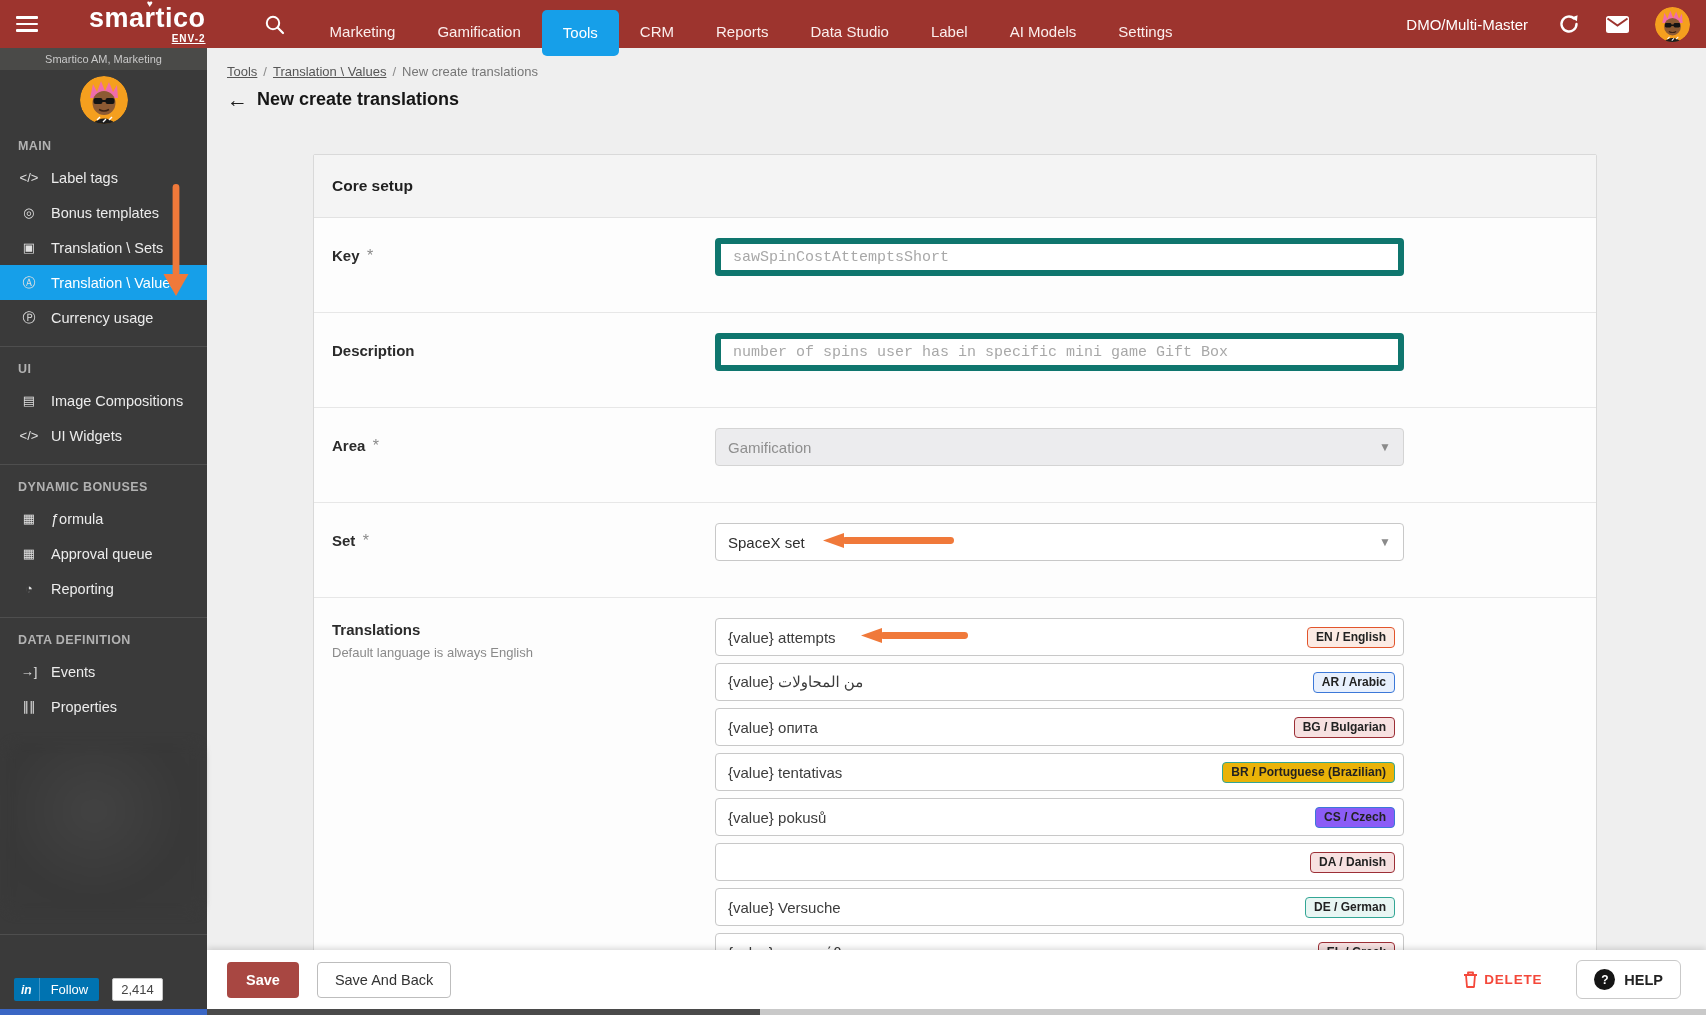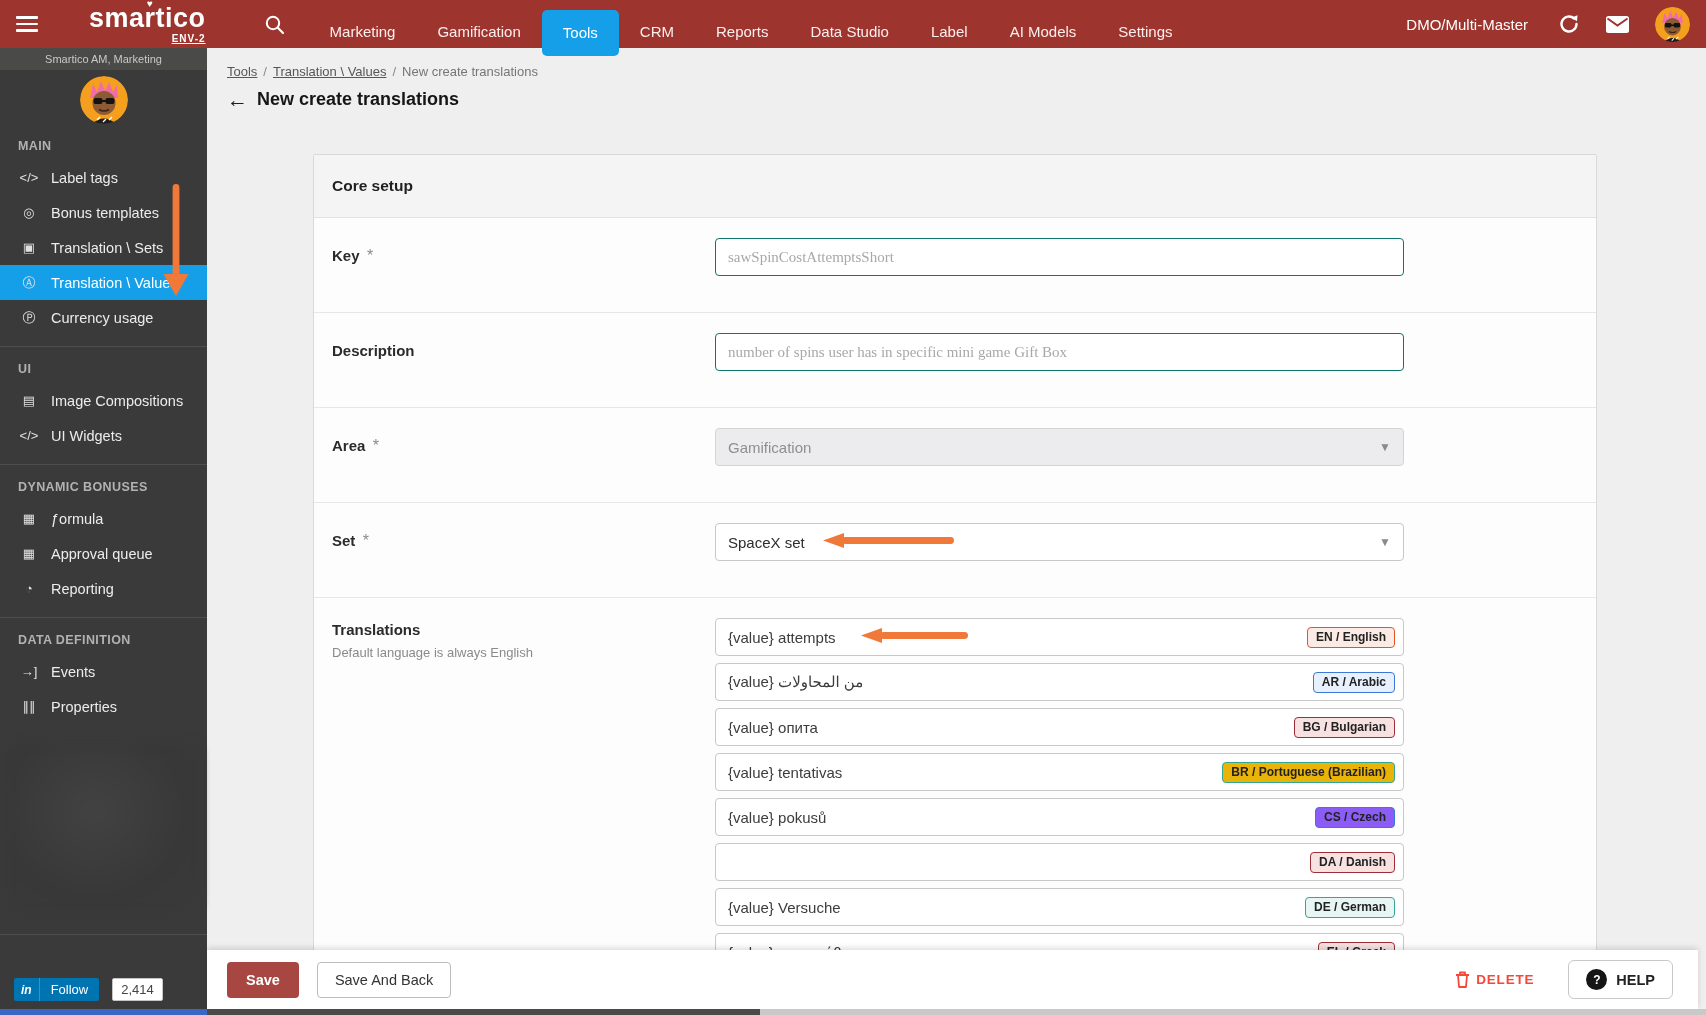--- a/index.html
+++ b/index.html
@@ -62,34 +62,34 @@
   
   .card { margin:44px 0 0 106px; width:1284px; background:#fdfdfd; border:1px solid #d9d9d9; border-radius:2px; }
   .card-header { background:#f4f4f4; border-bottom:1px solid #e2e2e2; padding:22px 18px; font-weight:700; font-size:15.5px; color:#1f1f1f; }
   .form-row { display:flex; padding:20px 18px 36px; border-bottom:1px solid #e7e7e7; }
   .form-row:last-child { border-bottom:none; }
   .form-label-col { width:383px; padding-top:9px; flex-shrink:0; }
   .form-label { font-size:15px; font-weight:700; color:#2b2b2b; }
   .req { color:#8a8a8a; font-weight:400; margin-left:3px; }
   .form-sublabel { font-size:13px; color:#8a8a8a; margin-top:7px; font-weight:400; }
   .form-field-col { width:689px; }
-  .text-input { width:100%; height:38px; border:1px solid #0f766e; border-radius:4px; padding:0 12px; font-size:15px; color:#333; background:#fff; font-family:Liberation Serif, serif; outline:none; }
+  .text-input { width:100%; height:38px; border:6px solid #0f766e; border-radius:4px; padding:0 12px; font-size:15px; color:#333; background:#fff; font-family:Liberation Mono, monospace; outline:none; }
   .text-input::placeholder { color:#a8a8a8; }
   .select { position:relative; height:38px; border:1px solid #c8c8c8; border-radius:4px; background:#fff; display:flex; align-items:center; justify-content:space-between; padding:0 12px; font-size:15px; color:#2e2e2e; cursor:pointer; }
   .select.disabled { background:#ececee; color:#8f8f8f; border-color:#d4d4d4; cursor:default; }
   .caret { color:#8a8a8a; font-size:12px; }
   .field-arrow { position:absolute; top:50%; transform:translateY(-50%); pointer-events:none; }
 
   .trans-row { margin-bottom:7px; }
   .trans-input { position:relative; height:38px; border:1px solid #c8c8c8; border-radius:4px; background:#fff; display:flex; align-items:center; padding:0 8px 0 12px; font-size:15px; color:#3c3c3c; }
   .trans-value { flex:1; white-space:nowrap; overflow:hidden; }
   .badge { font-size:12px; font-weight:600; color:#222; padding:2.5px 8px; border-radius:4px; border:1.5px solid; white-space:nowrap; margin-left:8px; }
 
   
-  .footer-bar { position:absolute; left:0; right:8px; bottom:6px; height:59px; background:#fff;
+  .footer-bar { position:absolute; left:0; right:0; bottom:6px; height:59px; background:#fff;
     box-shadow:0 -2px 6px rgba(0,0,0,.14); display:flex; align-items:center; padding:0 25px 0 20px; z-index:30; }
   .btn { font-family:"Liberation Sans",sans-serif; font-size:14.5px; cursor:pointer; border-radius:4px; }
   .btn-save { background:#a84742; color:#fff; font-weight:700; border:none; padding:10px 19px; }
   .btn-saveback { background:#fff; color:#333; border:1px solid #bdbdbd; padding:9px 17px; margin-left:18px; }
   .footer-right { margin-left:auto; display:flex; align-items:center; }
   .delete-btn { display:flex; align-items:center; gap:6px; color:#f4483a; font-weight:700; font-size:13.5px; letter-spacing:.8px; cursor:pointer; margin-right:34px; }
   .btn-help { display:flex; align-items:center; gap:9px; background:#fff; border:1px solid #c9c9c9; border-radius:6px; padding:8px 17px; font-size:14.5px; font-weight:600; color:#222; cursor:pointer; }
   .help-q { width:21px; height:21px; border-radius:50%; background:#151515; color:#fff; display:flex; align-items:center; justify-content:center; font-size:12px; font-weight:700; }
 
   .bottom-strip { position:absolute; bottom:0; left:0; width:1706px; height:6px; z-index:50;

